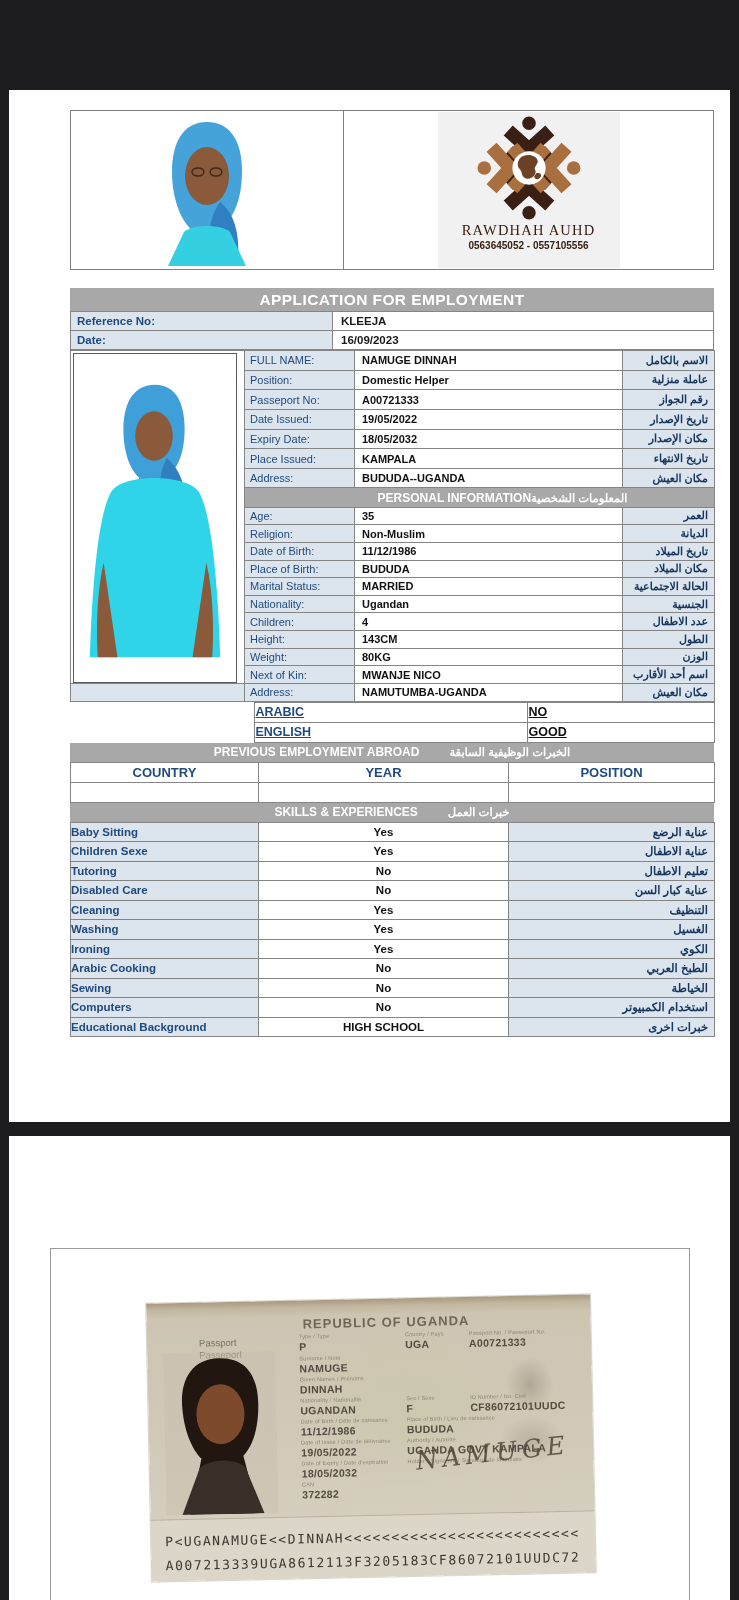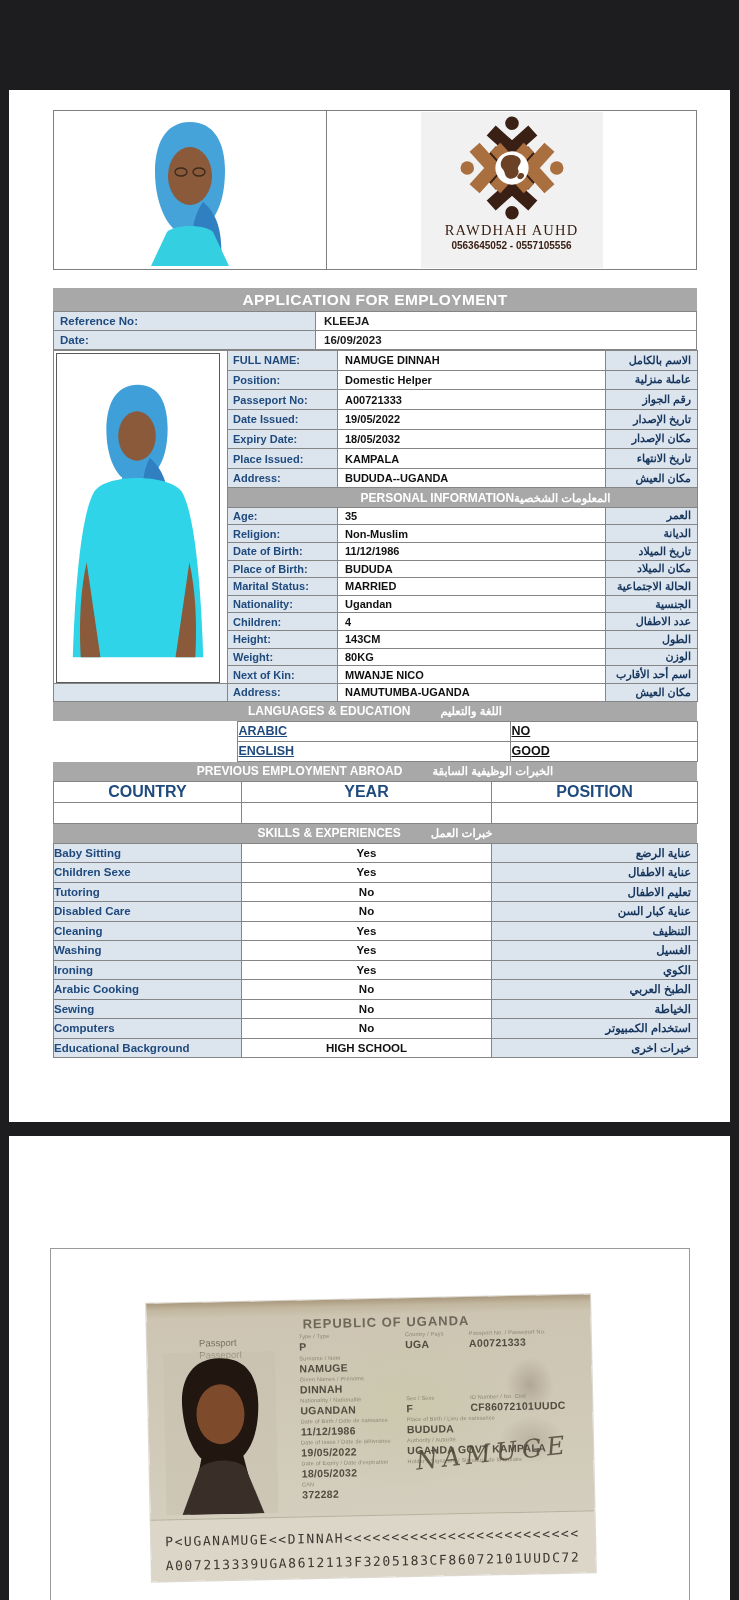--- a/index.html
+++ b/index.html
@@ -5,21 +5,21 @@
   * { box-sizing: border-box; }
   html,body { margin:0; padding:0; }
   body {
     width:739px; height:1600px; position:relative; overflow:hidden;
     background:#1d1d1f;
     font-family:"Liberation Sans", sans-serif;
   }
   .page { position:absolute; left:9px; width:721px; background:#fff; }
   #page1 { top:90px; height:1032px; }
   #page2 { top:1136px; height:464px; }
-  .p1-inner { margin:20px 38px 0 44px; width:644px; }
+  .p1-inner { margin:20px 38px 0 61px; width:644px; }
 
   
   .header-table { display:flex; border:1px solid #7f7f7f; height:160px; background:#fff; }
   .cell-photo { width:273px; border-right:1px solid #7f7f7f; display:flex; align-items:center; justify-content:center; }
   .cell-logo { flex:1; display:flex; align-items:center; justify-content:center; }
   .logo-card { width:182px; height:156px; background:#f1f1f1; display:flex; flex-direction:column; align-items:center; justify-content:flex-start; padding-top:4px; }
   .logo-name { font-family:"Liberation Serif", serif; font-size:14.5px; color:#3a2014; letter-spacing:1.2px; margin-top:2px; white-space:nowrap; }
   .logo-phone { font-size:10px; font-weight:bold; color:#3a2014; margin-top:1px; white-space:nowrap; }
 
   
@@ -32,35 +32,35 @@
   
   table { border-collapse:collapse; width:644px; table-layout:fixed; }
   td { border:1px solid #858585; overflow:hidden; white-space:nowrap; }
   .ref-table td { height:19px; font-size:11.5px; }
   .ref-label { width:262px; background:#dce4ee; color:#1f4a7d; font-weight:bold; padding-left:6px; }
   .ref-value { font-weight:bold; color:#1a1a1a; padding-left:8px; }
 
   .bio-table td { font-size:11px;padding-left:46px; }
   .bio-table tr.bio-row td { height:19.5px; }
   .bio-table tr.pers-row td { height:17.5px; }
-  td.lbl { background:#dce4ee; color:#1f4a7d; font-weight:bold; padding-left:5px; }
+  td.lbl { background:#dce4ee; color:#1f4a7d; font-weight:normal; padding-left:5px; }
   td.val { font-weight:bold; color:#111; padding-left:7px; }
   td.arc { background:#dce4ee; color:#17365d; font-weight:bold; direction:rtl; text-align:right; padding-right:6px; font-size:11px; }
   td.photo-cell { vertical-align:top; padding:2px 0 0 2px; background:#fff; }
   .pi-bar-cell { background:#a8a8a8; height:19px; padding:0; }
   .bar-flex { display:flex; align-items:center; justify-content:center; color:#fff; font-weight:bold; font-size:12px; height:100%; }
   .bar-flex .ar-part { direction:rtl; font-size:11.5px; }
   .frame { border:1px solid #5a5a5a; display:block; }
 
   .lang-table td { height:20px; font-size:12.5px; font-weight:bold; text-align:left;text-decoration:underline; }
   td.no-border { border:none; background:#fff; }
   .lang-name { color:#1f4a7d; }
   .lang-level { color:#111; }
 
-  .prev-table td { height:20px; font-size:16px; font-weight:bold; text-align:center; color:#1f4a7d; }
+  .prev-table td { height:20px; font-size:13px; font-weight:bold; text-align:center; color:#1f4a7d; }
 
   .skills-table td { height:19.5px; font-size:11.5px; }
   .skill-name { background:#dce4ee; color:#1f4a7d; font-weight:bold; padding-left:0; }
   .skill-val { font-weight:bold; color:#111; text-align:center; font-size:12px; }
 
   
   .p2-box { margin:112px auto 0 auto; width:640px; height:352px; border:1px solid #9a9a9a; border-bottom:none; position:relative; background:#fff; }
   .passport { position:absolute; left:98px; top:50px; width:444px; height:278px;
     transform:rotate(-1.2deg); box-shadow:0 0 0 1px rgba(160,150,130,.35);
     background:
@@ -254,24 +254,20 @@
           </tr>
       <tr class="pers-row">
         <td class="lbl"></td>
         <td class="lbl">Address:</td>
         <td class="val">NAMUTUMBA-UGANDA</td>
         <td class="arc">مكان العيش</td>
       </tr>
     </tbody>
       </table>
 
-    <div class="section-bar">
-      <span>LANGUAGES &amp; EDUCATION</span>
-      <span class="ar-part">اللغة والتعليم</span>
-    </div>
     <table class="lang-table">
       <colgroup>
           <col style="width:184px">
           <col style="width:273px">
           <col style="width:187px">
         </colgroup>
       <tbody>
           <tr>
         <td class="no-border"></td>
         <td class="lang-name">ARABIC</td>

